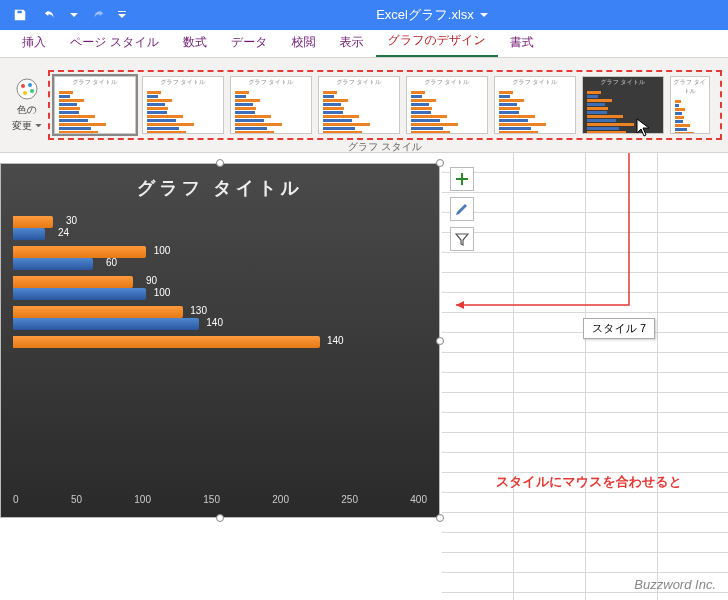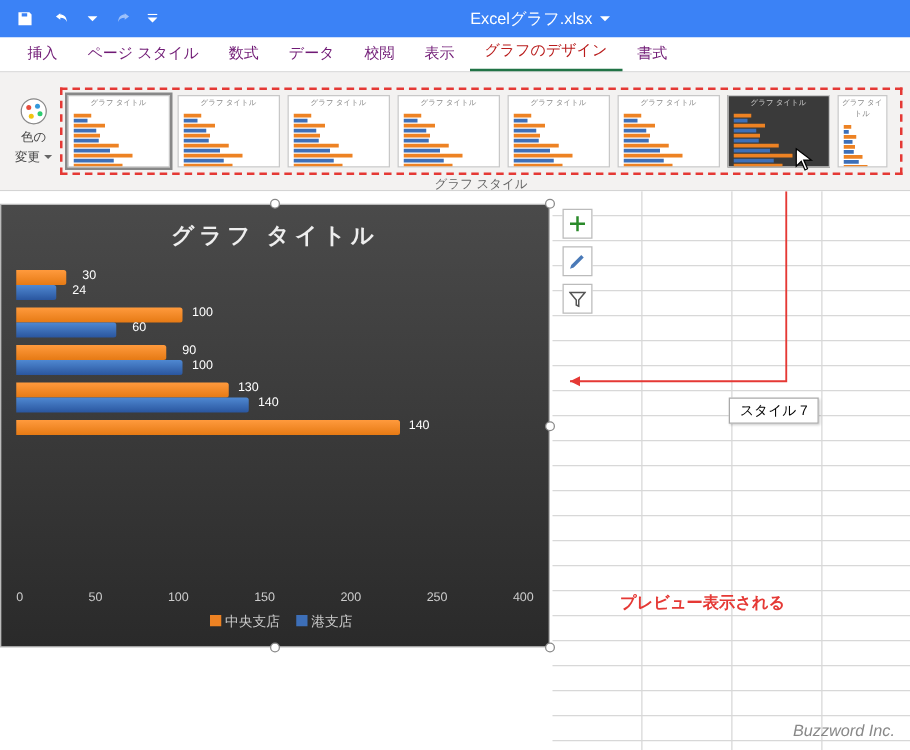--- a/index.html
+++ b/index.html
@@ -354,24 +354,20 @@
         </div>
       <div class="x-axis" id="xaxis-host">
           <span>0</span>
           <span>50</span>
           <span>100</span>
           <span>150</span>
           <span>200</span>
           <span>250</span>
           <span>400</span>
         </div>
-      <div class="legend">
-        <span class="sq" style="background:#ed8223"></span><span>中央支店</span>
-        <span class="sq" style="background:#3d6fb8"></span><span>港支店</span>
-      </div>
     </div>
   </div>
 
   <div class="chart-side-btns">
     <div class="side-btn">
         <svg width="14" height="14" viewBox="0 0 14 14">
           <path stroke="#2a8a2a" stroke-width="2" d="M7 1v12M1 7h12" fill="none"></path>
         </svg>
       </div>
     <div class="side-btn">
@@ -387,21 +383,21 @@
   </div>
 
   <div class="tooltip">スタイル 7</div>
 
   <svg style="position:absolute;left:444px;top:0;width:210px;height:160px;pointer-events:none">
     <path d="M185 0 L185 152 L12 152" stroke="#e53935" stroke-width="1.5" fill="none"></path>
     <path d="M12 152 l8 -4 v8 z" fill="#e53935"></path>
   </svg>
 
   <div class="annotation-text">
-    <div>プレビュー表示される</div>
+    <div>スタイルにマウスを合わせると</div>
   </div>
 
   <div class="watermark">Buzzword Inc.</div>
 </div>
 
 <svg class="cursor" width="16" height="20" viewBox="0 0 16 20">
   <path d="M1 1l0 14 4-4 3 7 2-1-3-7 6 0z" fill="#fff" stroke="#000"></path>
 </svg>
 
 </body></html>

